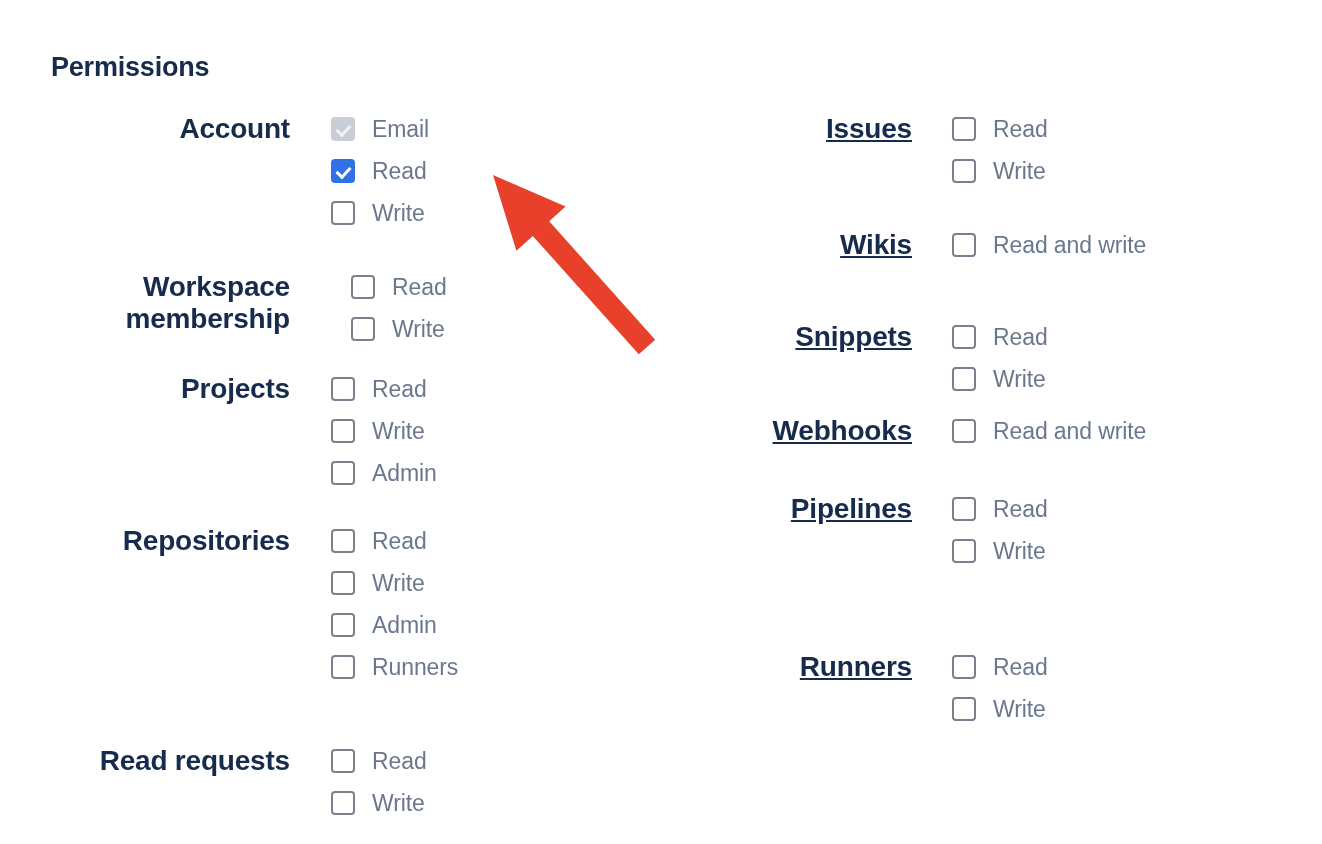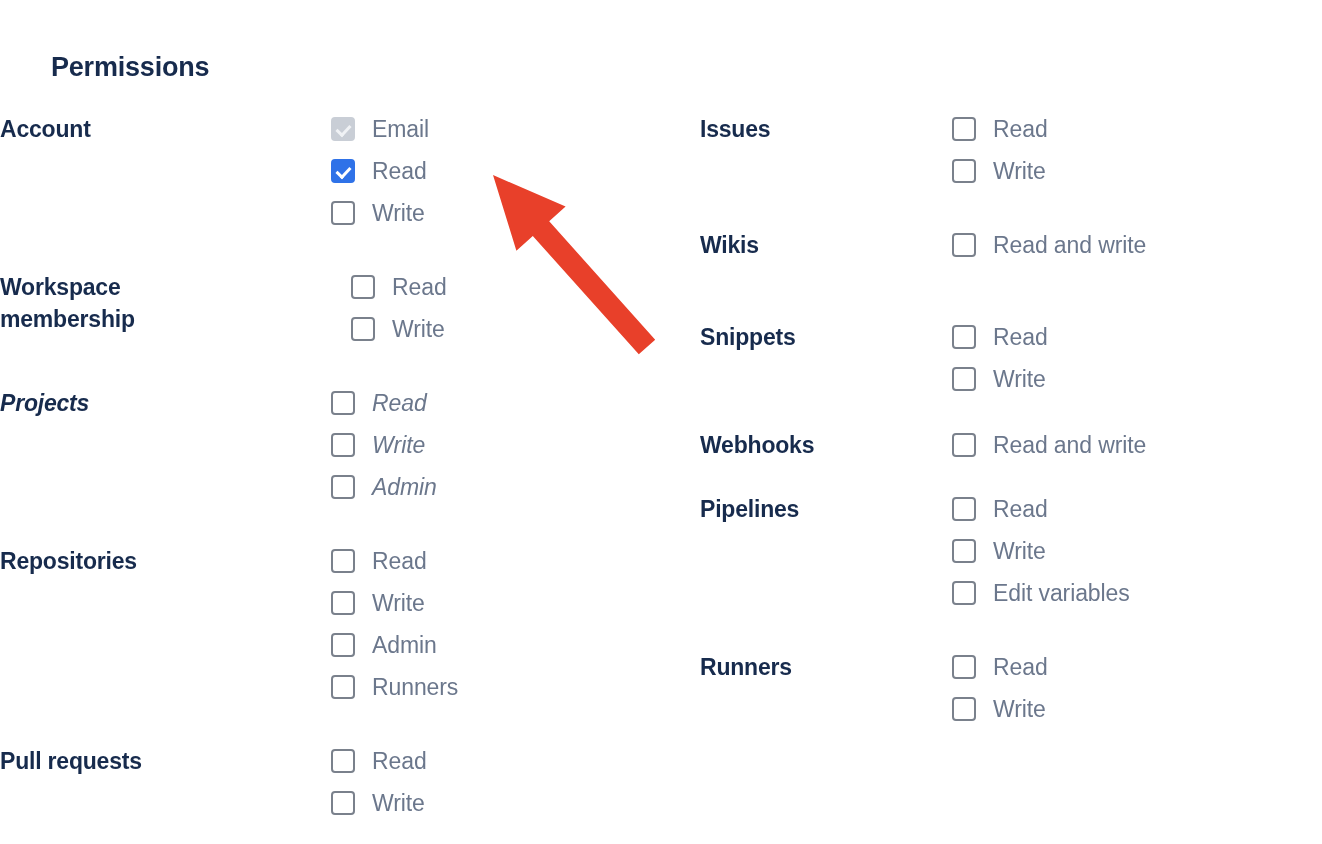--- a/index.html
+++ b/index.html
@@ -42,23 +42,24 @@
   .column-left  { left: 0px;   width: 700px; }
   .column-right { left: 700px; width: 622px; }
 
   .group {
     position: absolute;
     display: flex;
     align-items: flex-start;
   }
 
   .group-label {
-    font-size: 23px;
+    font-size: 28px;
     font-weight: bold;
     color: #172b4d;
+    text-align: right;
     line-height: 32px;
     letter-spacing: -0.2px;
     white-space: pre-line;
     padding-top: 5px;
   }
 
   .options {
     display: flex;
     flex-direction: column;
   }
@@ -111,21 +112,21 @@
     margin-left: 17px;
     white-space: nowrap;
     letter-spacing: -0.1px;
   }
 
   
   .column-left .group-label { width: 290px; }
   .column-left .options     { margin-left: 29px; }
 
   
-  .column-right .group-label { width: 212px; }
+  .column-right .group-label { width: 212px; text-decoration: underline; }
   .column-right .options     { margin-left: 28px; }
 
   
   .arrow-overlay {
     position: absolute;
     left: 0;
     top: 0;
     width: 1322px;
     height: 844px;
     pointer-events: none;
@@ -163,38 +164,38 @@
           <label class="option">
             <span class="checkbox"></span>
             <span class="option-label">Read</span>
           </label>
           <label class="option">
             <span class="checkbox"></span>
             <span class="option-label">Write</span>
           </label>
         </div>
       </div>
-      <div class="group" style="top: 382px; font-style: italic;">
+      <div class="group" style="top: 368px;">
         <div class="group-label">Projects</div>
         <div class="options">
           <label class="option">
             <span class="checkbox"></span>
             <span class="option-label">Read</span>
           </label>
           <label class="option">
             <span class="checkbox"></span>
             <span class="option-label">Write</span>
           </label>
           <label class="option">
             <span class="checkbox"></span>
             <span class="option-label">Admin</span>
           </label>
         </div>
       </div>
-      <div class="group" style="top: 540px;">
+      <div class="group" style="top: 520px;">
         <div class="group-label">Repositories</div>
         <div class="options">
           <label class="option">
             <span class="checkbox"></span>
             <span class="option-label">Read</span>
           </label>
           <label class="option">
             <span class="checkbox"></span>
             <span class="option-label">Write</span>
           </label>
@@ -202,21 +203,21 @@
             <span class="checkbox"></span>
             <span class="option-label">Admin</span>
           </label>
           <label class="option">
             <span class="checkbox"></span>
             <span class="option-label">Runners</span>
           </label>
         </div>
       </div>
       <div class="group" style="top: 740px;">
-        <div class="group-label">Pull requests</div>
+        <div class="group-label">Read requests</div>
         <div class="options">
           <label class="option">
             <span class="checkbox"></span>
             <span class="option-label">Read</span>
           </label>
           <label class="option">
             <span class="checkbox"></span>
             <span class="option-label">Write</span>
           </label>
         </div>
@@ -252,43 +253,39 @@
           <label class="option">
             <span class="checkbox"></span>
             <span class="option-label">Read</span>
           </label>
           <label class="option">
             <span class="checkbox"></span>
             <span class="option-label">Write</span>
           </label>
         </div>
       </div>
-      <div class="group" style="top: 424px;">
+      <div class="group" style="top: 410px;">
         <div class="group-label">Webhooks</div>
         <div class="options">
           <label class="option">
             <span class="checkbox"></span>
             <span class="option-label">Read and write</span>
           </label>
         </div>
       </div>
       <div class="group" style="top: 488px;">
         <div class="group-label">Pipelines</div>
         <div class="options">
           <label class="option">
             <span class="checkbox"></span>
             <span class="option-label">Read</span>
           </label>
           <label class="option">
             <span class="checkbox"></span>
             <span class="option-label">Write</span>
-          </label>
-          <label class="option">
-            <span class="checkbox"></span>
-            <span class="option-label">Edit variables</span>
           </label>
         </div>
       </div>
       <div class="group" style="top: 646px;">
         <div class="group-label">Runners</div>
         <div class="options">
           <label class="option">
             <span class="checkbox"></span>
             <span class="option-label">Read</span>
           </label>

